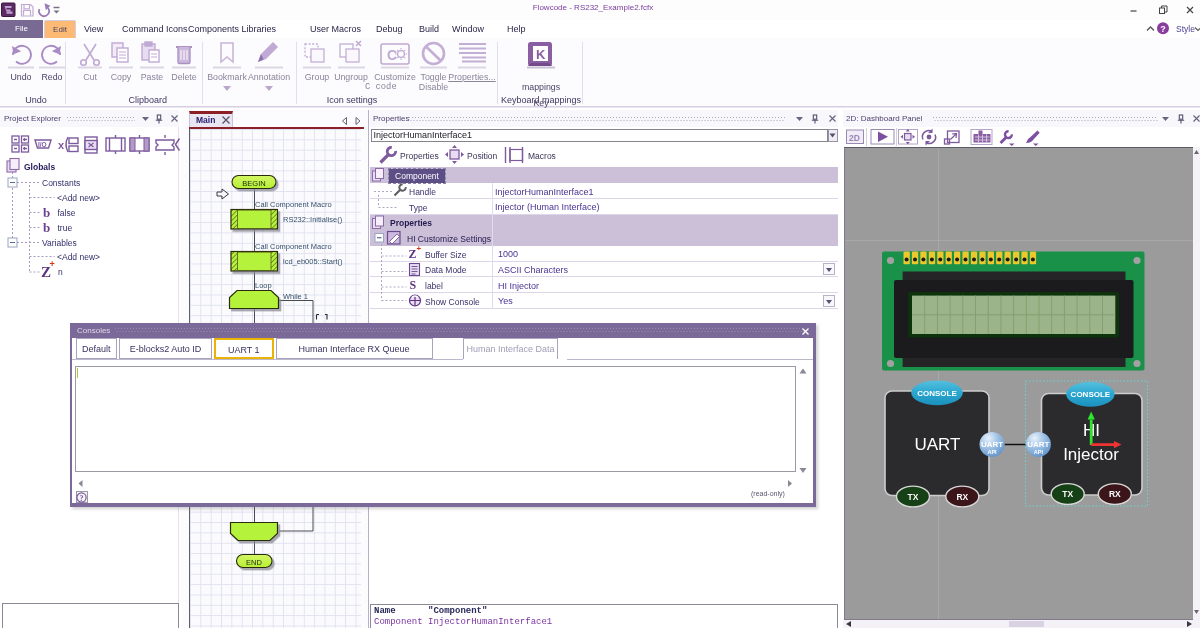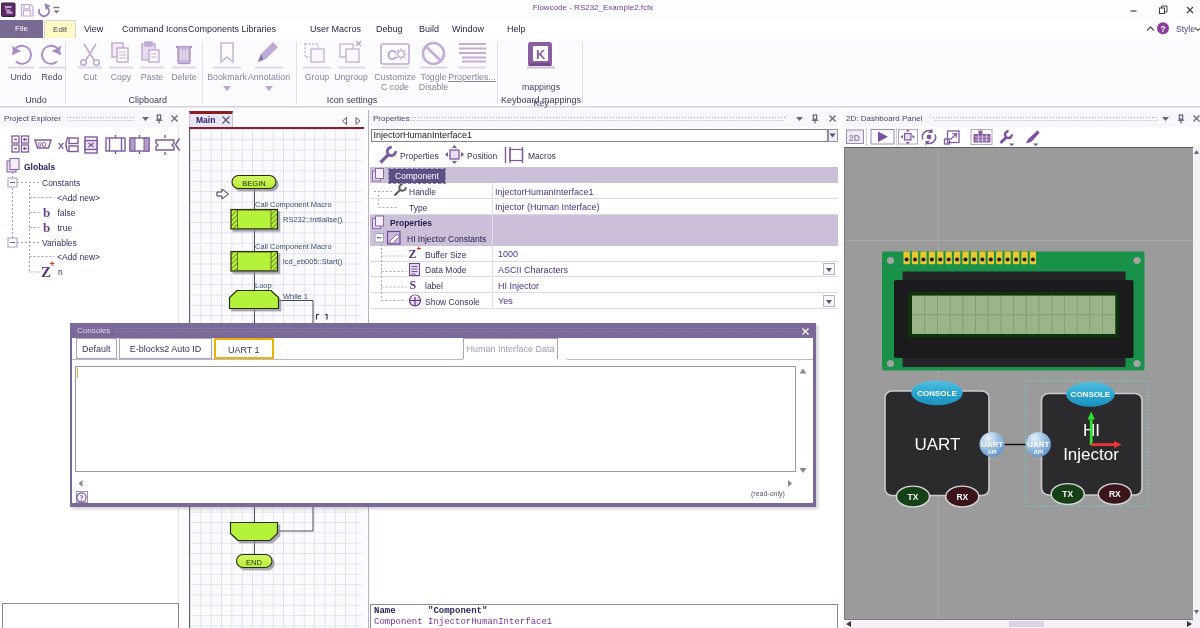--- a/index.html
+++ b/index.html
@@ -34,21 +34,21 @@
   <path d="M10.5 11 h6" stroke="#444" stroke-width="1.2"></path>
   <g stroke="#444" stroke-width="1" fill="none">
     <rect x="39.5" y="8" width="5" height="5.5"></rect>
     <path d="M41.5 8 v-2 h5.5 v6 h-2"></path>
   </g>
   <path d="M67 7 l6 6 M73 7 l-6 6" stroke="#444" stroke-width="1.2"></path>
 </svg>
 
 <div class="abs" style="left:0;top:20px;width:1200px;height:18px;background:#fff;"></div>
 <div class="abs" style="left:0;top:20px;width:43px;height:18px;background:#786a92;color:#fff;font-size:8px;text-align:center;line-height:18px;">File</div>
-<div class="abs" style="left:44px;top:20px;width:32px;height:19px;background:#fef9c3;border:1px solid #d5cee0;border-bottom:none;border-radius:2px 2px 0 0;color:#4a4462;font-size:8px;text-align:center;line-height:17px;">Edit</div>
+<div class="abs" style="left:44px;top:20px;width:32px;height:19px;background:#fdba74;border:1px solid #d5cee0;border-bottom:none;border-radius:2px 2px 0 0;color:#4a4462;font-size:8px;text-align:center;line-height:17px;">Edit</div>
 <div class="abs" style="left:0;top:23.5px;width:1200px;font-size:9px;color:#2b2547;">
   <span class="abs" style="left:84px;">View</span>
   <span class="abs" style="left:122px;">Command Icons</span>
   <span class="abs" style="left:188px;">Components Libraries</span>
   <span class="abs" style="left:310px;">User Macros</span>
   <span class="abs" style="left:376px;">Debug</span>
   <span class="abs" style="left:419px;">Build</span>
   <span class="abs" style="left:452px;">Window</span>
   <span class="abs" style="left:507px;">Help</span>
 </div>
@@ -175,21 +175,21 @@
   <span class="abs" style="left:197px;width:60px;text-align:center;">Bookmark</span>
       <span class="abs" style="left:239px;width:60px;text-align:center;">Annotation</span>
   <span class="abs" style="left:287px;width:60px;text-align:center;">Group</span>
       <span class="abs" style="left:321px;width:60px;text-align:center;">Ungroup</span>
   <span class="abs" style="left:365px;width:60px;text-align:center;">Customize</span>
       <span class="abs" style="left:403.5px;width:60px;text-align:center;">Toggle</span>
   <span class="abs" style="left:440px;width:64px;text-align:center;text-decoration:underline;">Properties...</span>
   <span class="abs" style="left:511px;width:60px;text-align:center;color:#4c4468;margin-top:26px;">Key</span>
 </div>
 <div class="abs" style="left:0;top:82px;width:600px;font-size:8.8px;color:#8b849b;">
-  <span class="abs" style="left:365px;width:60px;text-align:center;">C code</span>
+  <span class="abs" style="left:365px;width:60px;font-family:Liberation Mono, monospace;">C code</span>
       <span class="abs" style="left:403.5px;width:60px;text-align:center;">Disable</span>
   <span class="abs" style="left:511px;width:60px;text-align:center;color:#4c4468;">mappings</span>
 </div>
 <div class="abs" style="left:0;top:95px;width:600px;font-size:9px;color:#3f3760;">
   <span class="abs" style="left:6px;width:60px;text-align:center;">Undo</span>
   <span class="abs" style="left:107px;width:60px;text-align:right;">Clipboard</span>
   <span class="abs" style="left:322px;width:60px;text-align:center;">Icon settings</span>
   <span class="abs" style="left:491px;width:100px;text-align:center;white-space:nowrap;">Keyboard mappings</span>
 </div>
 
@@ -381,21 +381,21 @@
 
 <div class="abs" style="left:370px;top:183.3px;width:468px;height:15.7px;border-bottom:1px solid #ddd5e8;"></div>
 <div class="abs" style="left:409px;top:187px;font-size:8.5px;color:#3b3169;">Handle</div>
 <div class="abs" style="left:495px;top:186.5px;font-size:9px;color:#4a3391;">InjectorHumanInterface1</div>
 <div class="abs" style="left:370px;top:199px;width:468px;height:15.7px;border-bottom:1px solid #ddd5e8;"></div>
 <div class="abs" style="left:409px;top:202.7px;font-size:8.5px;color:#3b3169;">Type</div>
 <div class="abs" style="left:495px;top:202.2px;font-size:9px;color:#4a3391;">Injector (Human Interface)</div>
 <div class="abs" style="left:370px;top:214.6px;width:468px;height:15.7px;background:#ccc0d9;"></div>
 <div class="abs" style="left:390px;top:218.3px;font-size:8.5px;font-weight:bold;color:#241a4e;">Properties</div>
 <div class="abs" style="left:370px;top:230.3px;width:468px;height:15.7px;background:#ccc0d9;"></div>
-<div class="abs" style="left:407px;top:234px;font-size:8.5px;color:#241a4e;">HI Injector Constants</div>
+<div class="abs" style="left:407px;top:234px;font-size:8.5px;color:#241a4e;">HI Customize Settings</div>
 <div class="abs" style="left:370px;top:246px;width:468px;height:15.7px;border-bottom:1px solid #ddd5e8;"></div>
 <div class="abs" style="left:425px;top:249.7px;font-size:8.5px;color:#3b3169;">Buffer Size</div>
 <div class="abs" style="left:498px;top:249.2px;font-size:9px;color:#4a3391;">1000</div>
 <div class="abs" style="left:370px;top:261.7px;width:468px;height:15.7px;border-bottom:1px solid #ddd5e8;"></div>
 <div class="abs" style="left:425px;top:265.4px;font-size:8.5px;color:#3b3169;">Data Mode</div>
 <div class="abs" style="left:498px;top:264.9px;font-size:9px;color:#4a3391;">ASCII Characters</div>
 <div class="abs" style="left:370px;top:277.4px;width:468px;height:15.7px;border-bottom:1px solid #ddd5e8;"></div>
 <div class="abs" style="left:425px;top:281.1px;font-size:8.5px;color:#3b3169;">label</div>
 <div class="abs" style="left:498px;top:280.6px;font-size:9px;color:#4a3391;">HI Injector</div>
 <div class="abs" style="left:370px;top:293.1px;width:468px;height:15.7px;border-bottom:1px solid #ddd5e8;"></div>
@@ -615,20 +615,21 @@
 
 <div class="abs" style="left:70px;top:323px;width:746px;height:184px;background:#fff;border:2px solid #7b6a99;border-right-width:3px;border-bottom-width:4px;box-shadow:2px 2px 3px rgba(100,100,110,0.3);"></div>
 <div class="abs" style="left:72px;top:324px;width:741px;height:14px;background:#7b6a99;color:#ddd8e8;font-size:8px;line-height:14px;padding-left:5px;">Consoles</div>
 <div class="abs" style="left:115px;top:328px;width:690px;height:5px;background-image:repeating-linear-gradient(90deg,rgba(255,255,255,0.22) 0 1px,transparent 1px 3px),repeating-linear-gradient(90deg,rgba(255,255,255,0.22) 0 1px,transparent 1px 3px);background-size:3px 1px,3px 1px;background-position:0 0,1.5px 3px;background-repeat:repeat-x,repeat-x;"></div>
 <svg class="abs" style="left:801px;top:327px;" width="10" height="10" viewBox="0 0 10 10">
       <path d="M1.5 1.5 l6 6 M7.5 1.5 l-6 6" stroke="#fff" stroke-width="1.3"></path>
     </svg>
 <div class="abs" style="left:75.5px;top:338px;width:41.5px;height:21px;border:1px solid #a9a3bf;font-size:9px;color:#39335f;text-align:center;line-height:20px;">Default</div>
 <div class="abs" style="left:119px;top:338px;width:93px;height:21px;border:1px solid #a9a3bf;font-size:9px;color:#39335f;text-align:center;line-height:20px;">E-blocks2 Auto ID</div>
 <div class="abs" style="left:214px;top:338px;width:59.5px;height:21px;border:2px solid #eab308;font-size:9px;color:#39335f;text-align:center;line-height:20px;">UART 1</div>
+<div class="abs" style="left:275.5px;top:338px;width:157px;height:21px;border:1px solid #a9a3bf;font-size:9px;color:#39335f;text-align:center;line-height:20px;">Human Interface RX Queue</div>
 <div class="abs" style="left:463px;top:338px;width:95px;height:21px;border:1px solid #a9a3bf;border-bottom:none;font-size:9px;color:#a19db5;text-align:center;line-height:20px;">Human Interface Data</div>
 <div class="abs" style="left:72px;top:358.5px;width:391px;height:1px;background:#bdb8cc;"></div>
     <div class="abs" style="left:567px;top:358.5px;width:246px;height:1px;background:#bdb8cc;"></div>
 <div class="abs" style="left:74.5px;top:365.5px;width:721px;height:106px;background:#fff;border:1px solid #9a9aa4;"></div>
 <div class="abs" style="left:76.5px;top:367.5px;width:1.5px;height:10px;background:#b5c43b;"></div>
 <svg class="abs" style="left:796px;top:365px;" width="14" height="112" viewBox="0 0 14 112">
   <path d="M3.5 8.5 h7 l-3.5 -5 z" fill="#8a8794"></path>
   <path d="M3.5 103 h7 l-3.5 5 z" fill="#8a8794"></path>
 </svg>
 <svg class="abs" style="left:74px;top:478px;" width="722px" height="12" viewBox="0 0 722 12">

